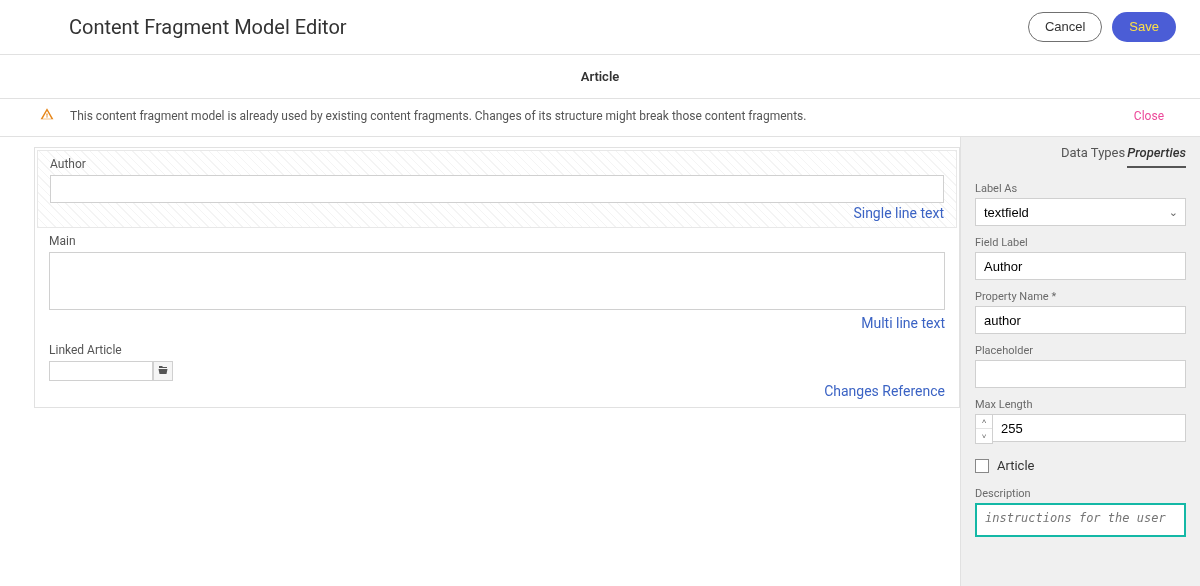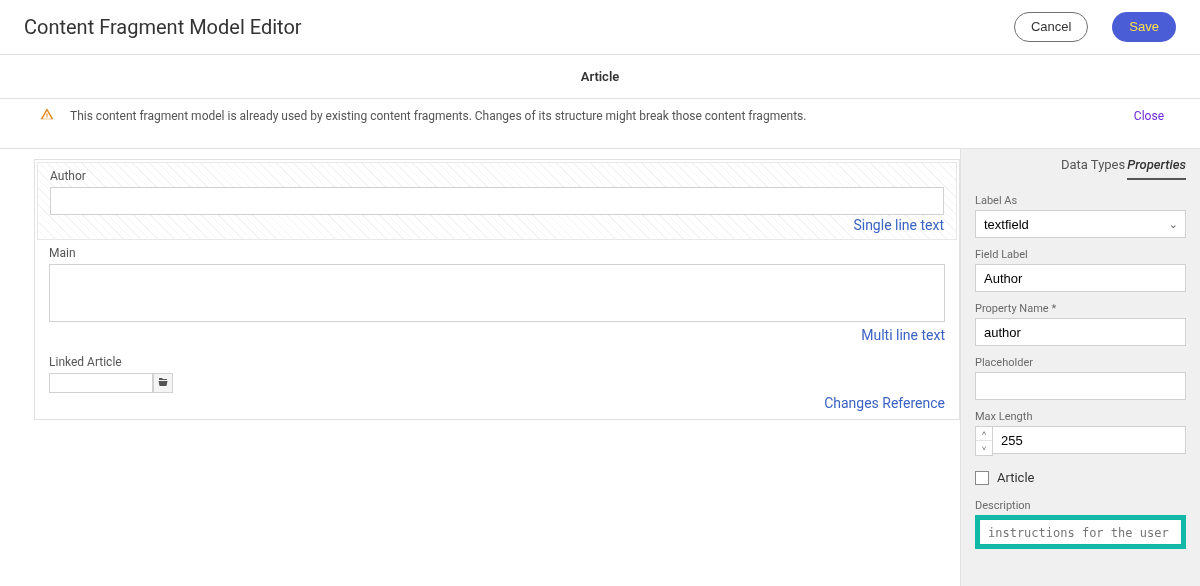--- a/index.html
+++ b/index.html
@@ -14,22 +14,22 @@
   }
 
   
   .header {
     display: flex;
     align-items: center;
     justify-content: space-between;
     padding: 12px 24px;
     border-bottom: 1px solid #e1e1e1;
   }
-  .header h1 { font-size: 20px; font-weight: 400; color: #333; }
-  .header-actions { display: flex; gap: 24px; }
+  .header h1 { font-size: 20px; font-weight: 400; color: #333; margin-left: 45px; }
+  .header-actions { display: flex; gap: 10px; }
   .btn {
     font-size: 13px;
     padding: 5px 16px;
     border-radius: 16px;
     cursor: pointer;
     border: 1px solid transparent;
     line-height: 18px;
   }
   .btn-outline {
     background: #fff;
@@ -50,30 +50,30 @@
     color: #333;
     border-bottom: 1px solid #e1e1e1;
     position: relative;
   }
 
   
   .warning-bar {
     display: flex;
     align-items: center;
     gap: 16px;
-    padding: 8px 24px 24px 40px;
+    padding: 8px 24px 12px 40px;
     font-size: 12px;
     color: #555;
     border-bottom: 1px solid #e1e1e1;
     position: relative;
   }
   .warning-bar .close {
     margin-left: auto;
     padding-right: 12px;
-    color: #6d28d9;
+    color: #ec4899;
     cursor: pointer;
   }
   .warn-icon {
     color: #e68619;
     flex: 0 0 auto;
   }
 
   
   .body {
     display: flex;
@@ -203,24 +203,25 @@
     right: 8px;
     top: 50%;
     transform: translateY(-50%);
     pointer-events: none;
     color: #666;
     font-size: 11px;
   }
   .prop-textarea {
     width: 100%;
     height: 34px;
-    border: 5px solid #14b8a6;
+    border: 2px solid #14b8a6;
     background: #fff;
     padding: 6px 8px;
     font-size: 12px;
+    font-style: italic;
     color: #888;
     resize: none;
   }
   .italic-ph::placeholder { font-style: italic; color: #999; }
 
   .stepper-row { display: flex; }
   .stepper-btns {
     display: flex;
     flex-direction: column;
     width: 20px;

